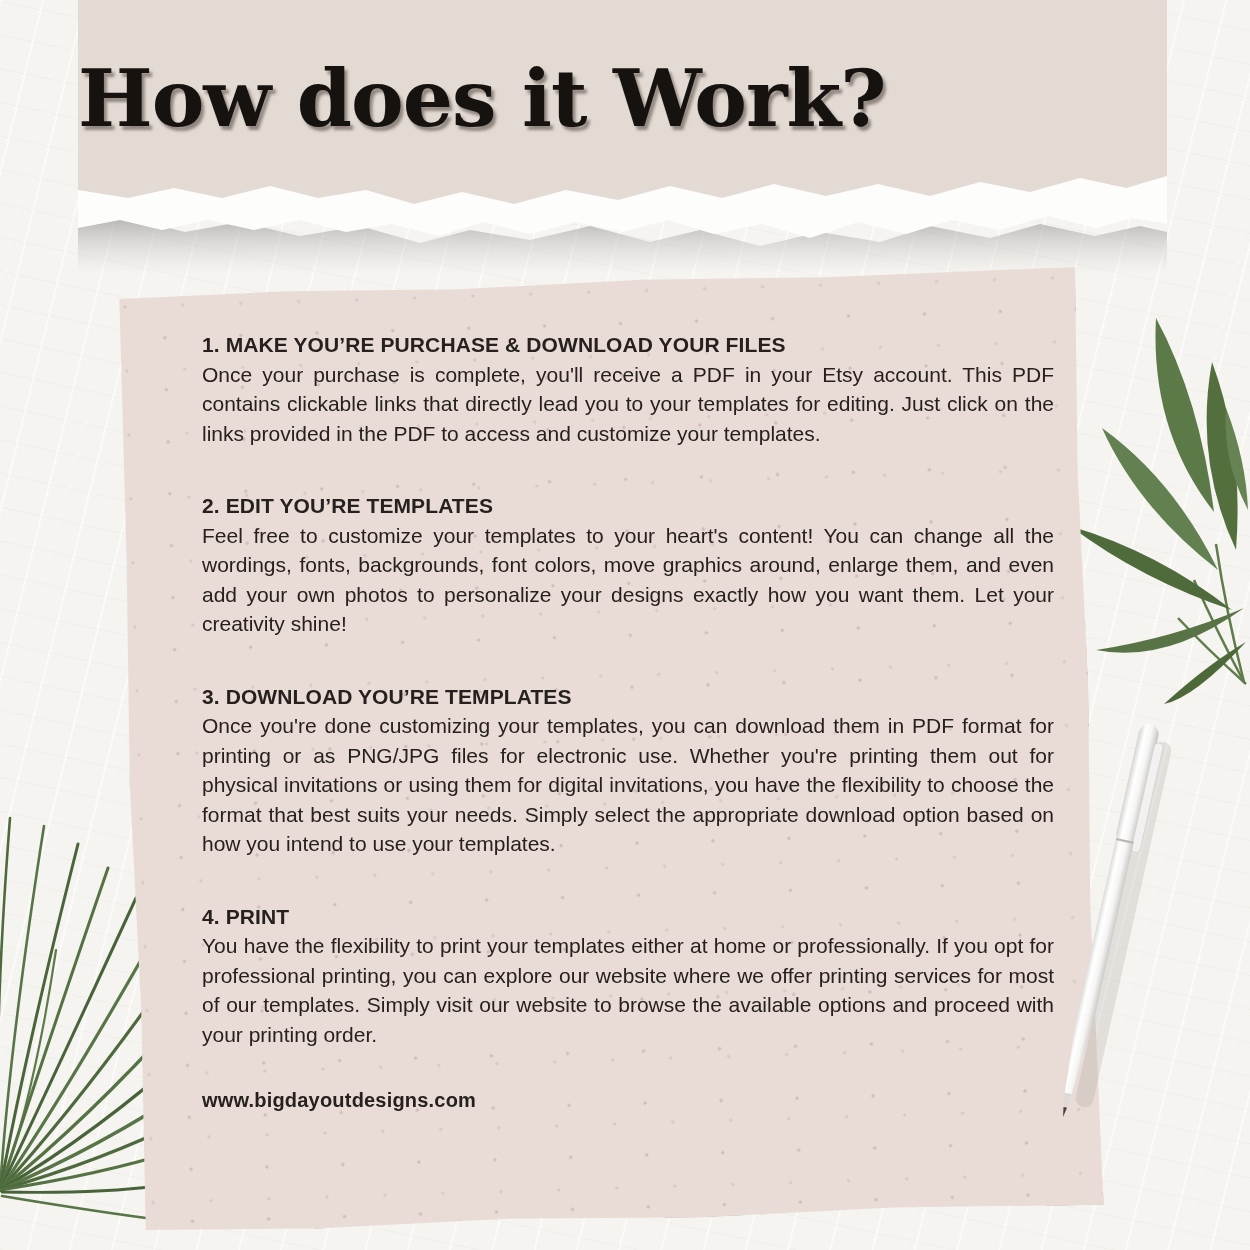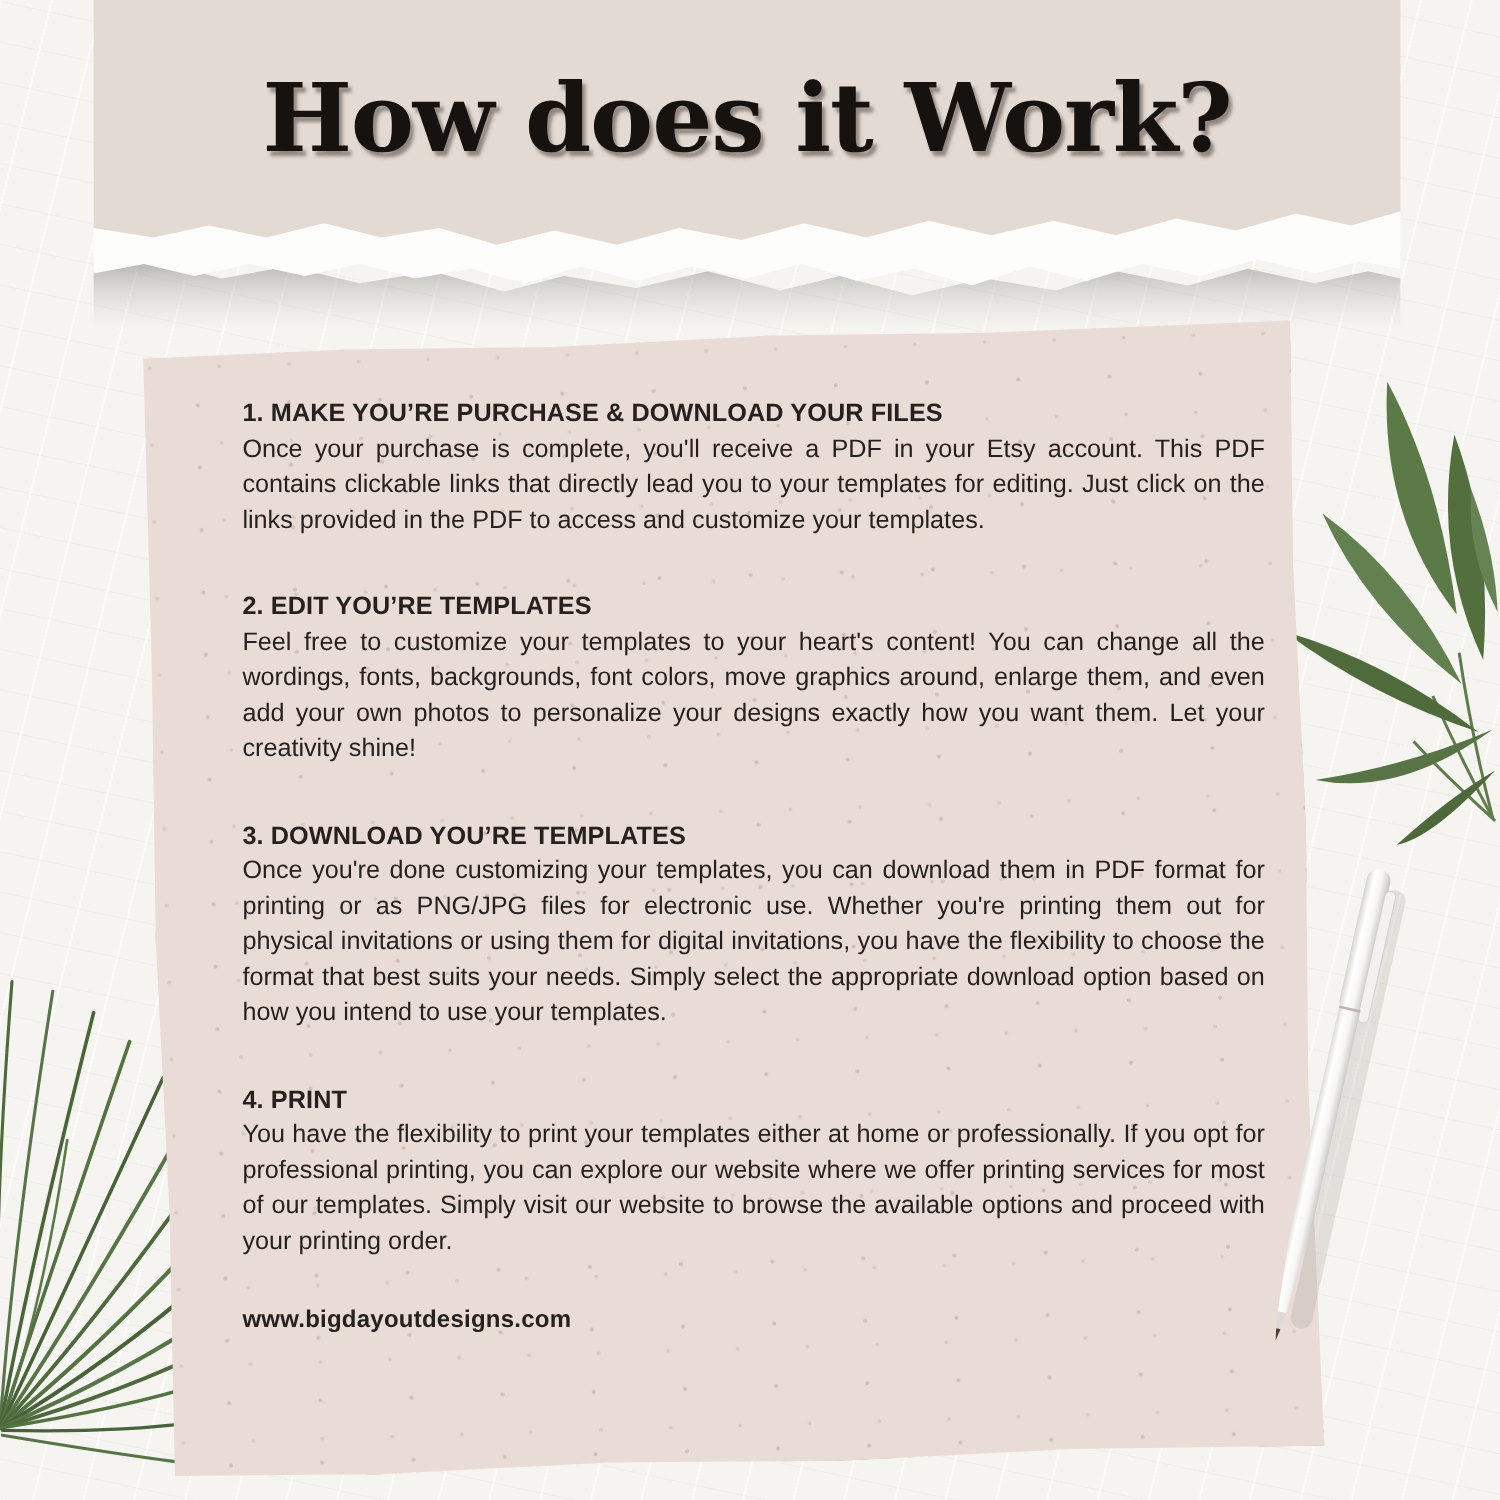--- a/index.html
+++ b/index.html
@@ -7,21 +7,21 @@
     position:relative;width:1250px;height:1250px;overflow:hidden;
     background-color:#f6f4f1;
     background-image:
       repeating-linear-gradient(104deg, rgba(255,255,255,0.55) 0 2px, rgba(255,255,255,0) 2px 41px),
       repeating-linear-gradient(12deg, rgba(236,233,228,0.5) 0 1px, rgba(255,255,255,0) 1px 33px);
     font-family:"Liberation Sans", sans-serif;
   }
   .torn-header{position:absolute;left:0;top:0;z-index:1;}
   .page-title{
     position:absolute;left:78px;top:34px;width:1089px;height:130px;z-index:2;
-    text-align:center;line-height:130px;
+    text-align:left;line-height:130px;
     font-family:"DejaVu Serif", serif;font-weight:700;font-size:79px;letter-spacing:-1px;
     color:#16120f;text-shadow:3px 4px 3px rgba(122,112,104,0.78);
     white-space:nowrap;
   }
   .palm, .leaves, .pen{position:absolute;z-index:2;}
   .palm{left:-6px;top:798px;}
   .leaves{left:1066px;top:312px;}
   .pen{left:1020px;top:688px;z-index:4;}
   .card{
     position:absolute;left:128px;top:280px;width:962px;height:940px;z-index:3;

